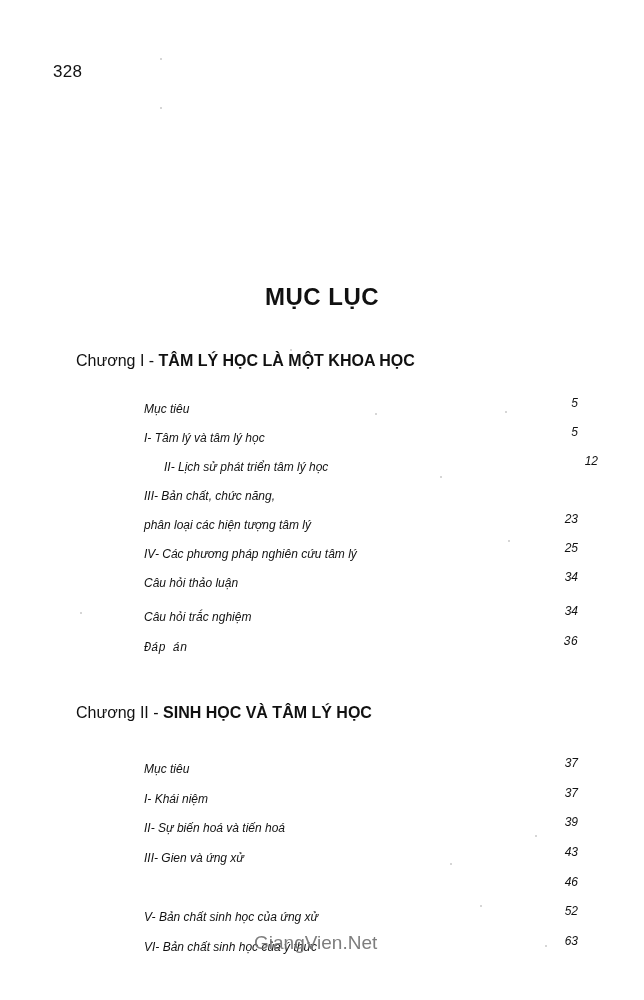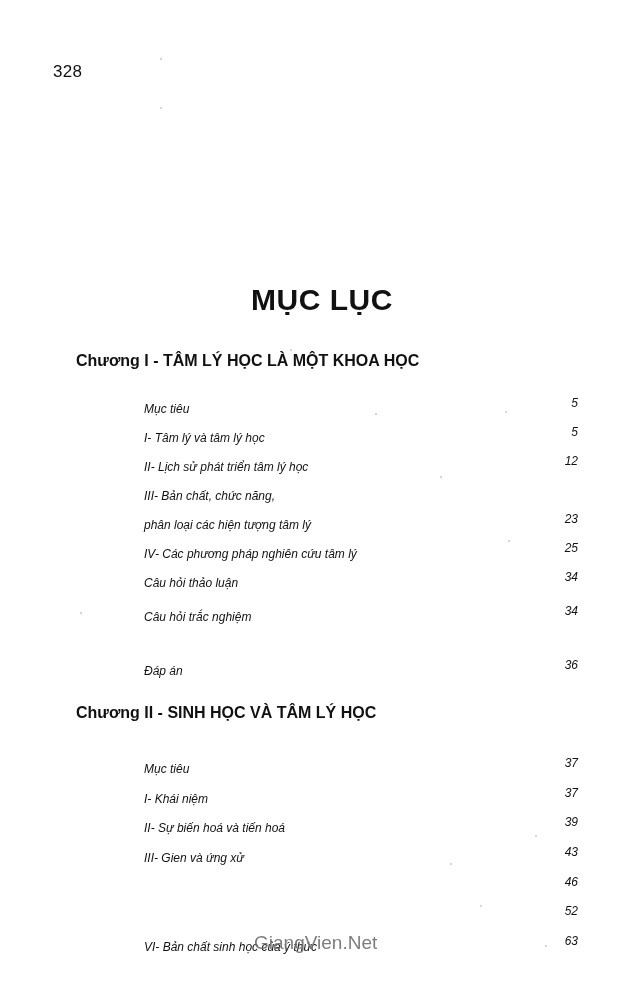--- a/index.html
+++ b/index.html
@@ -21,34 +21,34 @@
       top: 62px;
       font-size: 17px;
       letter-spacing: 0.3px;
     }
     .toc-title {
       position: absolute;
       left: 0;
       width: 644px;
       top: 283px;
       text-align: center;
-      font-size: 30px;
+      font-size: 24px;
       font-weight: bold;
       letter-spacing: 0.5px;
       box-sizing: border-box;
     }
     .chapter-heading {
       position: absolute;
       left: 76px;
       font-size: 16px;
       font-weight: bold;
       white-space: nowrap;
     }
     .chapter-heading .prefix {
-      font-weight: bold;
+      font-weight: normal;
     }
     .entry {
       position: absolute;
       left: 144px;
       width: 434px;
       height: 22px;
       font-size: 12px;
       font-style: italic;
       white-space: nowrap;
     }
@@ -94,21 +94,21 @@
   </div>
 
   <div class="entry" style="top:402px;">
     <span class="label">Mục tiêu</span>
     <span class="page">5</span>
   </div>
   <div class="entry" style="top:431px;">
     <span class="label">I- Tâm lý và tâm lý học</span>
     <span class="page">5</span>
   </div>
-  <div class="entry" style="top:460px;">
+  <div class="entry" style="top:460px;margin-left:20px;">
     <span class="label">II- Lịch sử phát triển tâm lý học</span>
     <span class="page">12</span>
   </div>
   <div class="entry" style="top:489px;text-align:right;">
     <span class="label">III- Bản chất, chức năng,</span>
     <span class="page"></span>
   </div>
   <div class="entry" style="top:518px;">
     <span class="label">phân loại các hiện tượng tâm lý</span>
     <span class="page">23</span>
@@ -118,21 +118,21 @@
     <span class="page">25</span>
   </div>
   <div class="entry" style="top:576px;">
     <span class="label">Câu hỏi thảo luận</span>
     <span class="page">34</span>
   </div>
   <div class="entry" style="top:610px;">
     <span class="label">Câu hỏi trắc nghiệm</span>
     <span class="page">34</span>
   </div>
-  <div class="entry" style="top:664px;">
+  <div class="entry" style="top:641px;font-family:Liberation Mono, monospace;">
     <span class="label">Đáp án</span>
     <span class="page">36</span>
   </div>
 
   <div class="chapter-heading" style="top:704px;">
     <span class="prefix">Chương II - </span><span>SINH HỌC VÀ TÂM LÝ HỌC</span>
   </div>
 
   <div class="entry" style="top:762px;">
     <span class="label">Mục tiêu</span>
@@ -147,20 +147,21 @@
     <span class="page">39</span>
   </div>
   <div class="entry" style="top:851px;">
     <span class="label">III- Gien và ứng xử</span>
     <span class="page">43</span>
   </div>
   <div class="entry" style="top:881px;">
     <span class="page">46</span>
   </div>
   <div class="entry" style="top:910px;">
+    <span class="label">V- Bản chất sinh học của ứng xử</span>
     <span class="page">52</span>
   </div>
   <div class="entry" style="top:940px;">
     <span class="label">VI- Bản chất sinh học của ý thức</span>
     <span class="page">63</span>
   </div>
 
   <div class="watermark">GiangVien.Net</div>
 
   <span class="speck" style="left:160px;top:58px;"></span>

